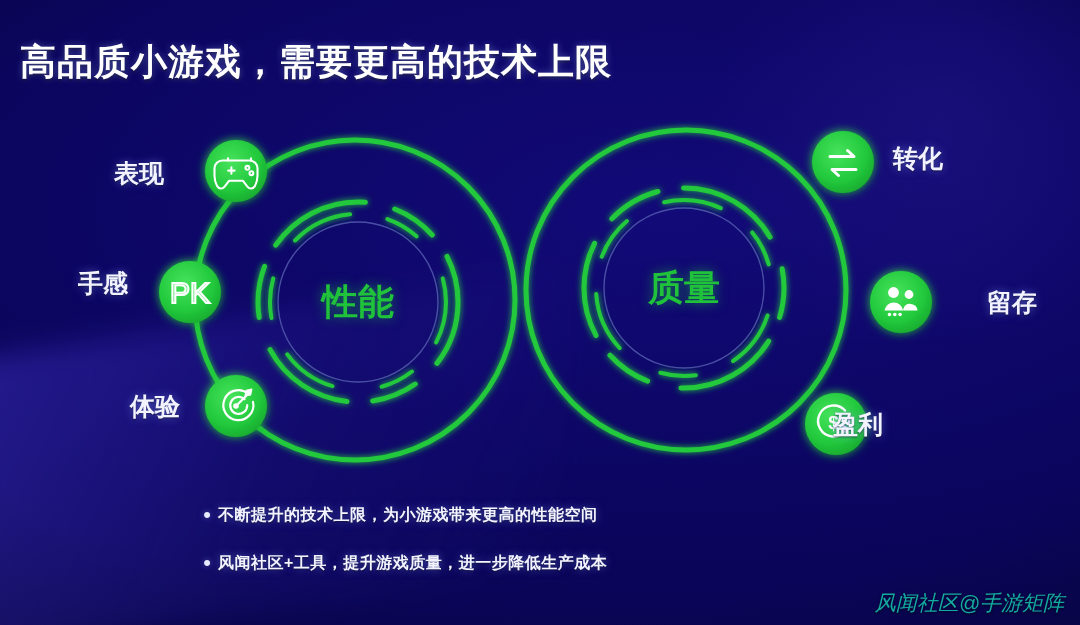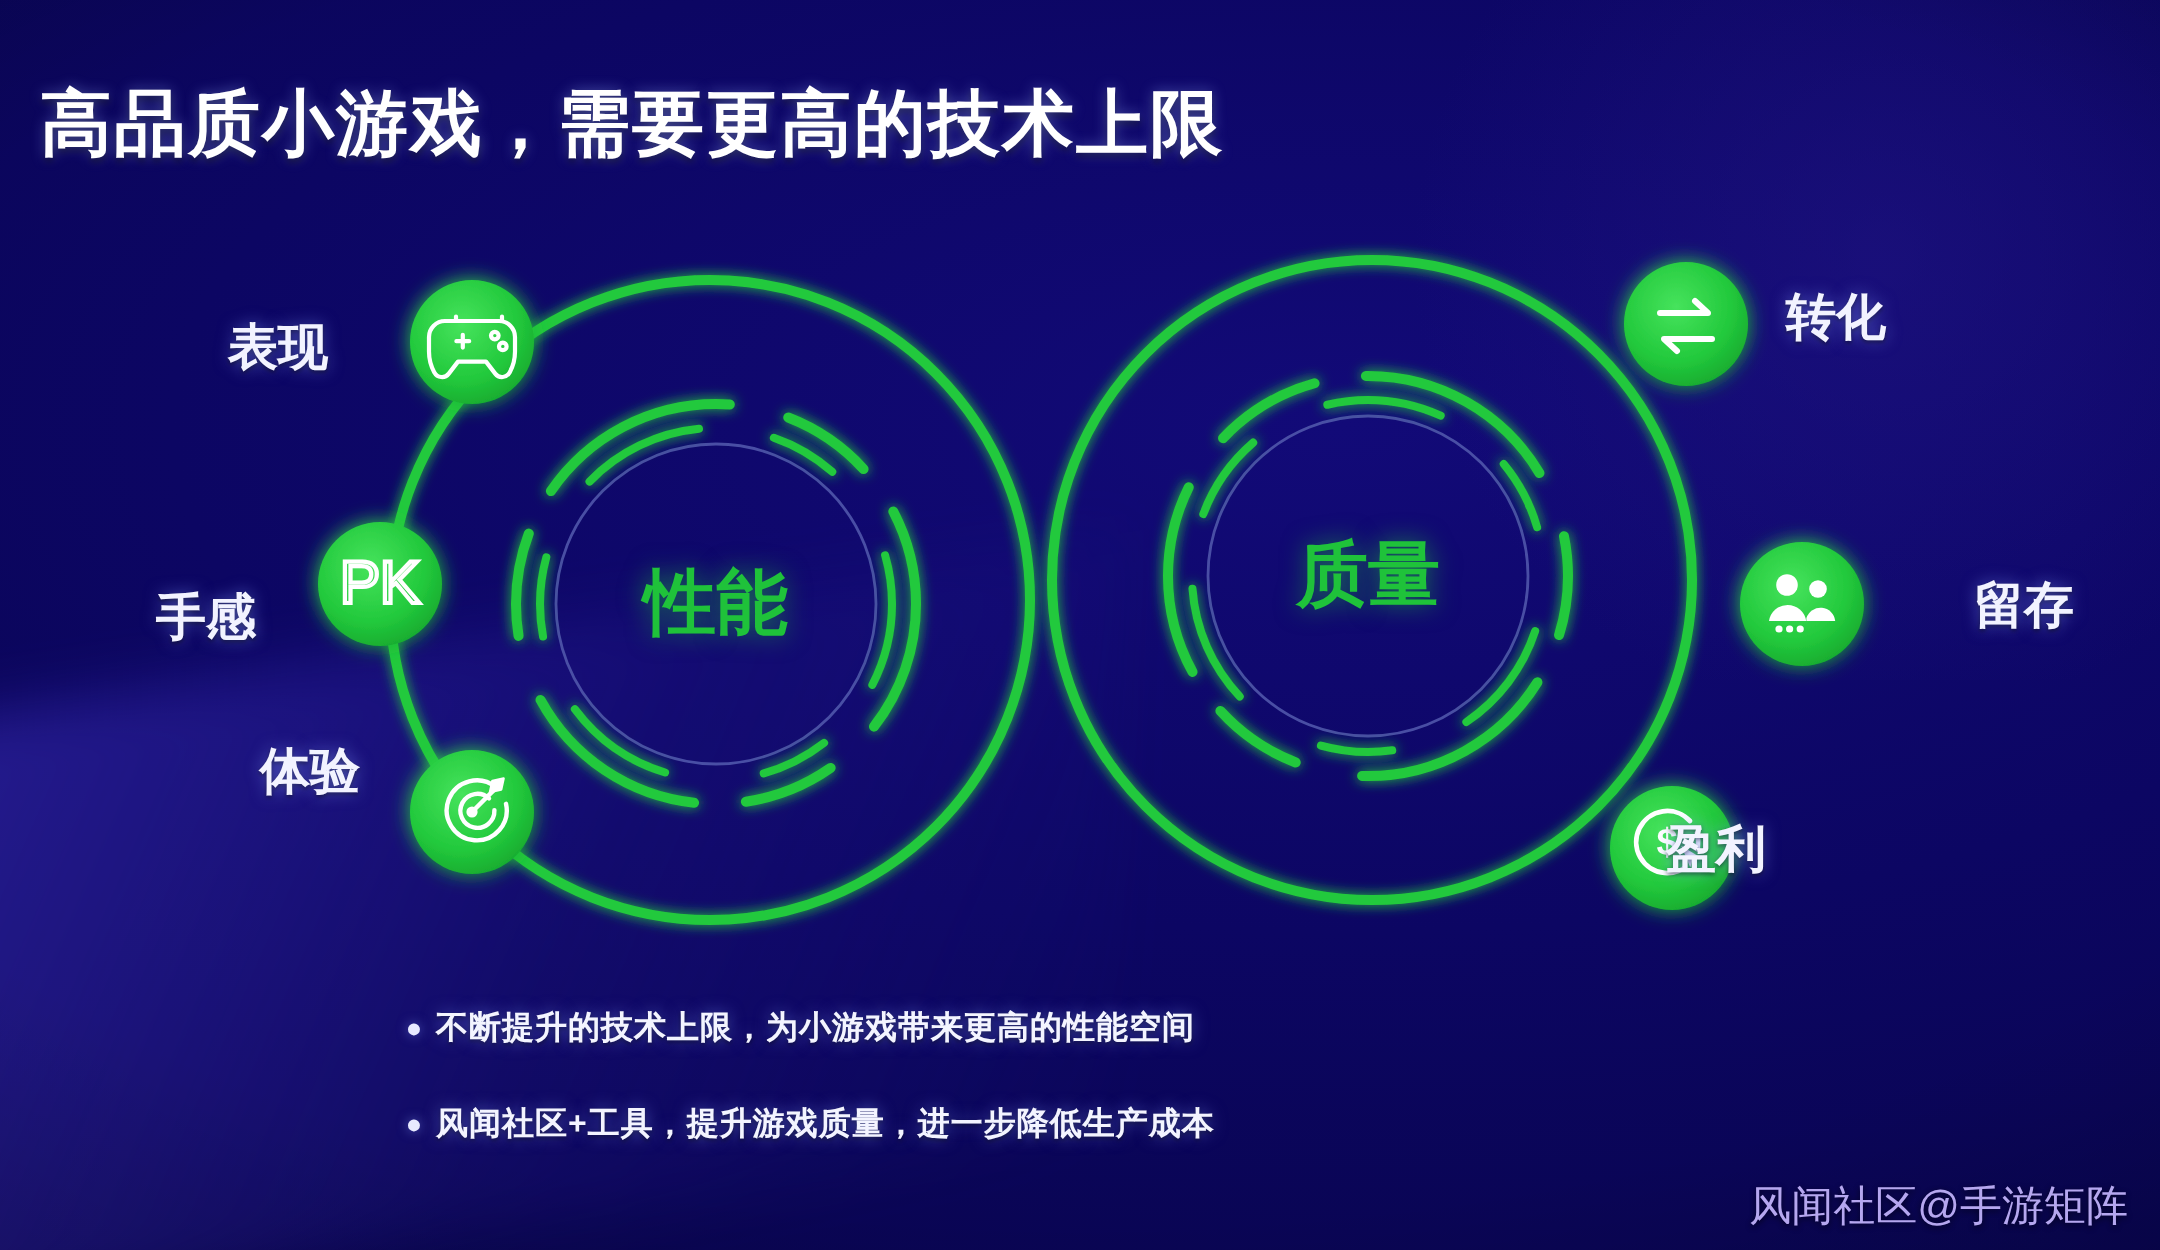--- a/index.html
+++ b/index.html
@@ -107,24 +107,25 @@
     letter-spacing:.5px;
     text-shadow:0 0 8px rgba(130,150,255,.5), 0 1px 2px rgba(0,0,0,.55);
     white-space:nowrap;
   }
 
   
   .watermark {
     position:absolute;
     right:16px; bottom:8px;
     font-size:21px;
-    color:#c4b5fd;
+    color:#14b8a6;
     opacity:.92;
     text-shadow:0 1px 3px rgba(0,0,0,.7);
     white-space:nowrap;
+    font-style:italic;
   }
 </style>
 </head>
 <body>
 
 <div id="stage">
 
   <div class="bg-base"></div>
   <div class="bg-glow-right"></div>
   <div class="bg-wedge-left"></div>
@@ -242,22 +243,22 @@
           <path d="M839 421 l13.5 8.2 l-5.6 1.3 l-1.6 5.7 z" fill="#ffffff" stroke="#22c93c" stroke-width="1.6" stroke-linejoin="round"></path>
         </g>
       </g>
     </g>
   </svg>
 
   <div class="core-label" style="left:684px; top:288px;">质量</div>
   <div class="core-label" style="left:358px; top:302px;">性能</div>
 
   <div class="node-label left" style="left:114px; top:157px;">表现</div>
-  <div class="node-label left" style="left:78px; top:292px;font-family:Liberation Serif, serif;">手感</div>
-  <div class="node-label left" style="left:130px; top:369px;">体验</div>
+  <div class="node-label left" style="left:78px; top:267px;font-family:Liberation Serif, serif;">手感</div>
+  <div class="node-label left" style="left:130px; top:390px;">体验</div>
 
   <div class="node-label right" style="left:893px; top:142px;">转化</div>
   <div class="node-label right" style="left:955px; top:286px;margin-left:32px;">留存</div>
   <div class="node-label right" style="left:833px; top:408px;">盈利</div>
 
   <div class="bullets">
     <div class="bullet">
       <div class="bullet-dot">•</div>
       <div class="bullet-text">不断提升的技术上限，为小游戏带来更高的性能空间</div>
     </div>

